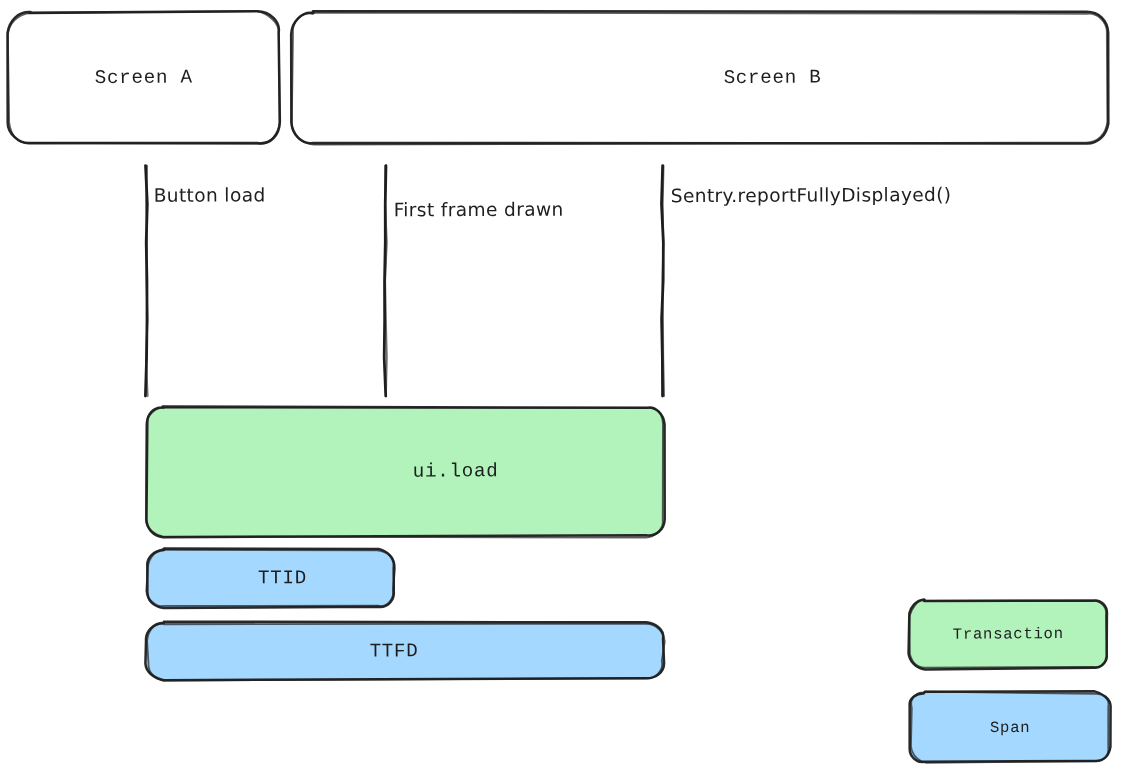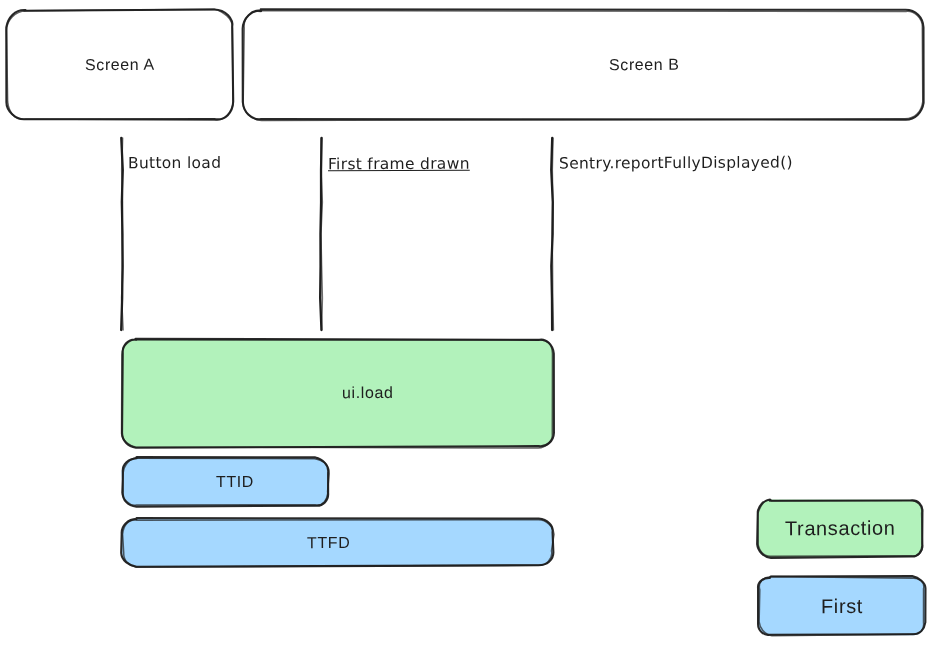--- a/index.html
+++ b/index.html
@@ -27,39 +27,39 @@
     pointer-events: none;
   }
   .node {
     position: absolute;
     box-sizing: border-box;
     display: flex;
     align-items: center;
     justify-content: center;
   }
   .node-label {
-    font-family: Liberation Sans, sans-serif;
+    font-family: Liberation Mono, monospace;
     font-size: 16px;
     color: #1e1e1e;
     letter-spacing: 0.6px;
     white-space: nowrap;
     text-align: center;
     transform: rotate(-0.35deg);
   }
   .marker-label {
     position: absolute;
     font-family: "DejaVu Sans", sans-serif;
     font-size: 15.5px;
     color: #1e1e1e;
     letter-spacing: 0.3px;
     white-space: nowrap;
     transform: rotate(-0.25deg);
   }
   .legend-label {
-    font-size: 20px;
+    font-size: 13px;
   }
 </style>
 </head>
 <body>
 
 <div id="canvas">
   <svg id="sketch-layer" width="941" height="648" viewBox="0 0 941 648" aria-hidden="true">
       <path d="M 24.168794971038025 10.73306924185393 L 214.1358513832725 9.425732195575597 C 225.82763559562778 9.467672348240239, 233.70774275143992 18.93325357867752, 232.2011430264456 27.004801571371406 L 233.20584737658774 101.58818531063767 C 232.87148761789848 112.67330784534994, 225.3302063437253 120.93996143431401, 214.4807100298259 119.09027582411201 L 24.116168856674882 119.27527087939683 C 15.836117081134727 119.36668276803879, 6.421191990571652 111.39268977319752, 6.404158771226257 102.24097013531298 L 6.269906520969191 27.47573047898511 C 7.826771140949228 17.283416322431346, 15.070914856523794 9.393813848678867, 25.506897748218336 10.040775776394073 Z" fill="none" stroke="#1e1e1e" stroke-width="2.1" stroke-linecap="round" stroke-linejoin="round" opacity="0.95"></path>
       <path d="M 26.079870129506975 10.765088558925822 L 214.34549894376912 9.294801235243119 C 223.62831519512181 11.69169838544526, 232.80035247867943 18.735317377396633, 232.3547882084524 27.682868194804932 L 233.04475869016943 102.9030355941984 C 231.8893673422231 111.43829134410437, 225.1054837677587 121.07230482225879, 215.0764075287042 119.89645414422101 L 25.822355557243508 118.99502363232664 C 14.960576764529003 120.93282332538293, 8.950146056502193 112.65501637223214, 7.650899697025725 101.88821964333216 L 6.560781288314974 29.980938233240014 C 6.954711532944213 19.852055888048493, 14.622456125047364 11.589435280482022, 25.924932337610485 10.660292101586373 Z" fill="none" stroke="#1e1e1e" stroke-width="1.5" stroke-linecap="round" stroke-linejoin="round" opacity="0.7"></path>
       <path d="M 260.78805422819596 9.295993566650894 L 905.0690963869305 9.802849293128983 C 915.9341620897036 9.621967792800612, 922.9348816875996 17.11574464190283, 923.4804864458183 27.215628147225654 L 923.6038213379699 102.88193631259814 C 922.1040918827541 112.38789058647757, 915.1250900716572 119.82056903877321, 905.4395952231436 119.62829303770712 L 261.11432361654676 119.15025043494545 C 251.51159249955128 120.37884879176451, 243.55344080997327 112.15378875445556, 242.785273313888 101.96357703253793 L 242.64233469992985 28.4350259310729 C 243.17186617905827 18.147127441531666, 251.83029489943036 9.09974074368353, 261.15117150598724 10.87501382915071 Z" fill="none" stroke="#1e1e1e" stroke-width="2.1" stroke-linecap="round" stroke-linejoin="round" opacity="0.95"></path>
@@ -88,33 +88,33 @@
     </svg>
   <div id="nodes">
       <div class="node" style="left: 7px; top: 10px; width: 226px; height: 110px;">
         <span class="node-label">Screen A</span>
       </div>
       <div class="node" style="left: 243px; top: 10px; width: 802px; height: 110px;">
         <span class="node-label">Screen B</span>
       </div>
       <div class="marker-label" style="left: 128px; top: 154px;">Button load</div>
       <div style="position: absolute; left: 117px; top: 138px; width: 10px; height: 192px;"></div>
-      <div class="marker-label" style="left: 328px; top: 155px; text-decoration: underline;">First frame drawn</div>
+      <div class="marker-label" style="left: 328px; top: 166px;">First frame drawn</div>
       <div style="position: absolute; left: 316px; top: 138px; width: 10px; height: 192px;"></div>
       <div class="marker-label" style="left: 559px; top: 154px;">Sentry.reportFullyDisplayed()</div>
       <div style="position: absolute; left: 547px; top: 138px; width: 10px; height: 192px;"></div>
-      <div class="node" style="left: 118px; top: 339px; width: 500px; height: 108px;">
+      <div class="node" style="left: 130px; top: 339px; width: 500px; height: 108px;">
         <span class="node-label">ui.load</span>
       </div>
       <div class="node" style="left: 122px; top: 458px; width: 226px; height: 48px;">
         <span class="node-label">TTID</span>
       </div>
       <div class="node" style="left: 122px; top: 519px; width: 413px; height: 47px;">
         <span class="node-label">TTFD</span>
       </div>
       <div class="node" style="left: 758px; top: 500px; width: 165px; height: 57px;">
         <span class="node-label legend-label">Transaction</span>
       </div>
       <div class="node" style="left: 758px; top: 577px; width: 167px; height: 58px;">
-        <span class="node-label legend-label">First</span>
+        <span class="node-label legend-label">Span</span>
       </div>
     </div>
 </div>
 
 </body></html>

